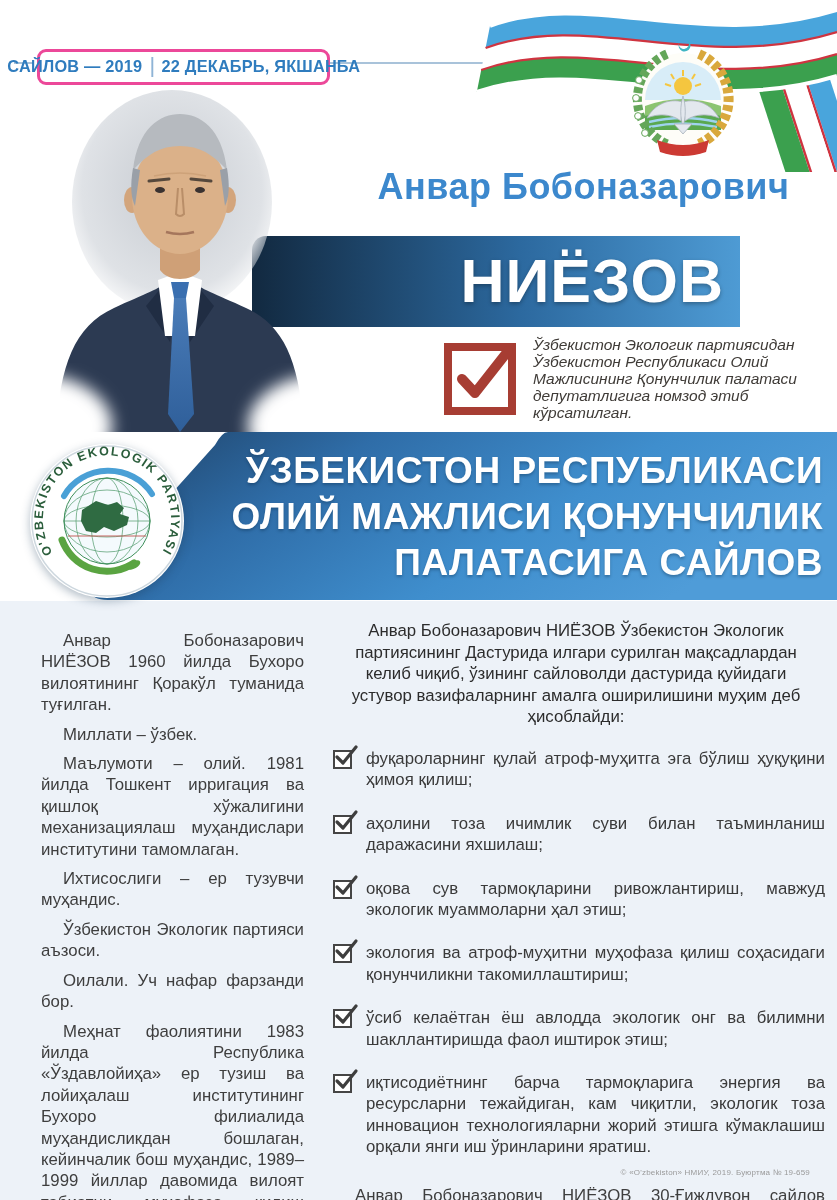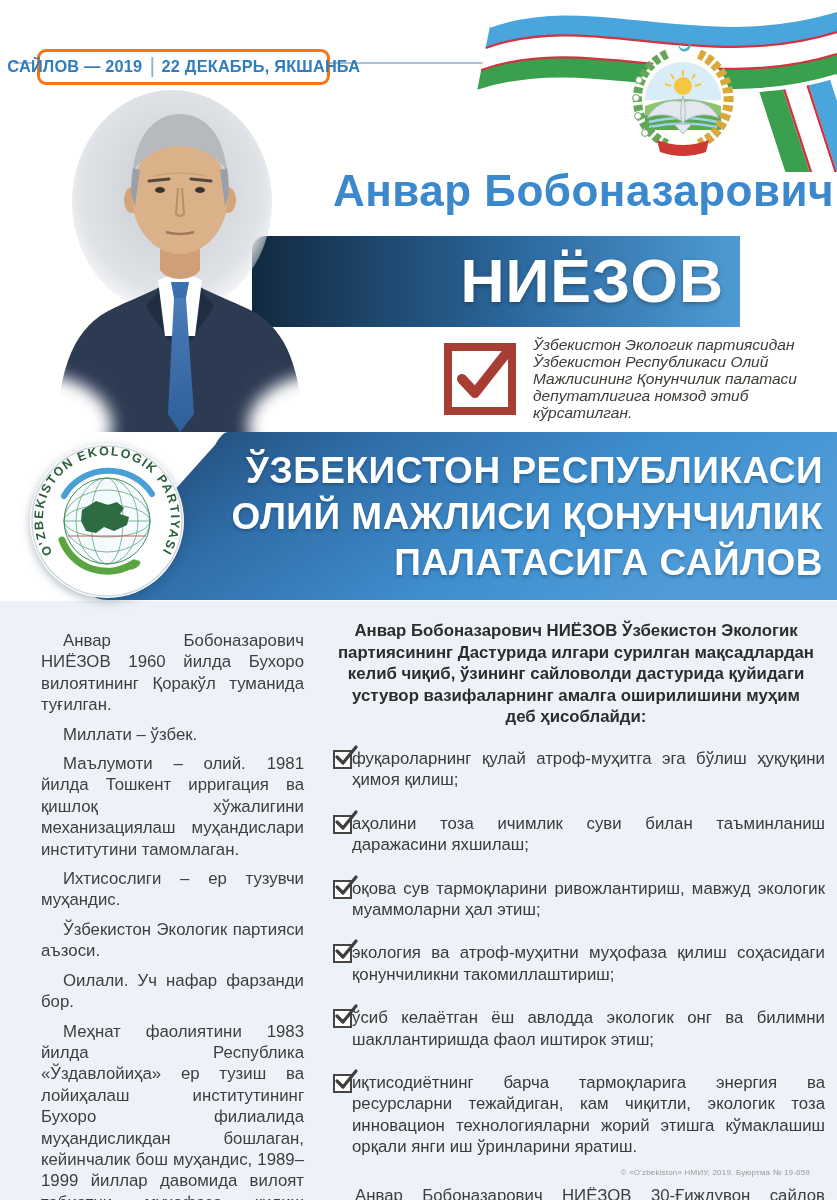--- a/index.html
+++ b/index.html
@@ -7,30 +7,30 @@
     position:relative;width:837px;height:1200px;margin:0 auto;
     background:#ffffff;overflow:hidden;
     font-family:"Liberation Sans","DejaVu Sans",sans-serif;
     -webkit-font-smoothing:antialiased;
   }
   .content-bg{position:absolute;left:0;top:601px;width:837px;height:599px;background:#edf2f8;}
   
   .hline{position:absolute;height:2px;background:#a9c3da;}
   .badge{
     position:absolute;left:37px;top:49px;width:287px;height:30px;
-    border:3px solid #f97316;border-radius:9px;background:#fff;
+    border:3px solid #ec4899;border-radius:9px;background:#fff;
     display:flex;align-items:center;justify-content:center;
     color:#2f7cbe;font-weight:bold;font-size:17px;letter-spacing:.2px;
   }
   .badge .inner{display:flex;align-items:center;transform:scaleX(.96);white-space:nowrap;}
   .badge .sep{width:2px;height:20px;background:#8fb4d6;margin:0 9px;}
   
   .name-first{
     position:absolute;left:330px;top:166px;width:507px;text-align:center;
-    font-size:44px;font-weight:bold;color:#3c88cd;letter-spacing:.5px;
+    font-size:36px;font-weight:bold;color:#3c88cd;letter-spacing:.5px;
   }
   .surname-band{
     position:absolute;left:252px;top:236px;width:488px;height:91px;
     border-radius:14px 0 0 14px;
     background:linear-gradient(90deg,#122940 0%,#2c699f 55%,#4e9bd4 100%);
   }
   .surname-band .surname{
     display:block;text-align:right;padding-right:16px;line-height:91px;
     font-size:61px;font-weight:bold;color:#ffffff;letter-spacing:1px;
     text-shadow:0 2px 4px rgba(0,0,0,.3);
@@ -51,22 +51,22 @@
     text-shadow:0 2px 3px rgba(10,40,70,.35);
   }
   
   .party-logo{position:absolute;left:30px;top:444px;width:154px;height:154px;border-radius:50%;
     box-shadow:0 3px 10px rgba(30,60,90,.35);background:#fff;}
   
   .bio{position:absolute;left:33px;top:622px;width:279px;
     font-size:16.8px;line-height:21.4px;color:#3e3e3e;text-align:justify;}
   .bio p{margin:8px;text-indent:22px;}
   .program{position:absolute;left:333px;top:620px;width:492px;color:#3a3a3a;}
-  .program .intro{font-size:16.8px;line-height:21.6px;font-weight:bold;text-align:center;color:#2c2c2c;margin:0 8px 20px 2px;}
-  .item{display:flex;margin-bottom:22px;justify-content:space-between;}
+  .program .intro{font-size:16.8px;line-height:21.6px;font-weight:normal;text-align:center;color:#2c2c2c;margin:0 8px 20px 2px;}
+  .item{display:flex;gap:14px;margin-bottom:22px;justify-content:space-between;}
   .item .txt{font-size:16.8px;line-height:21.4px;text-align:justify;}
   .chk{width:15px;height:15px;border:2.5px solid #454545;background:#fff;position:relative;flex:none;margin-top:2px;}
   .chk svg{position:absolute;left:0;top:-8px;overflow:visible;}
   .conclusion{font-size:16.8px;line-height:21.6px;text-align:justify;text-indent:22px;margin-top:27px;color:#3e3e3e;}
   .imprint{position:absolute;right:27px;top:1168px;font-size:8px;color:#9a9a9a;letter-spacing:.2px;}
   .art{position:absolute;}
 </style>
 </head>
 <body>
 

